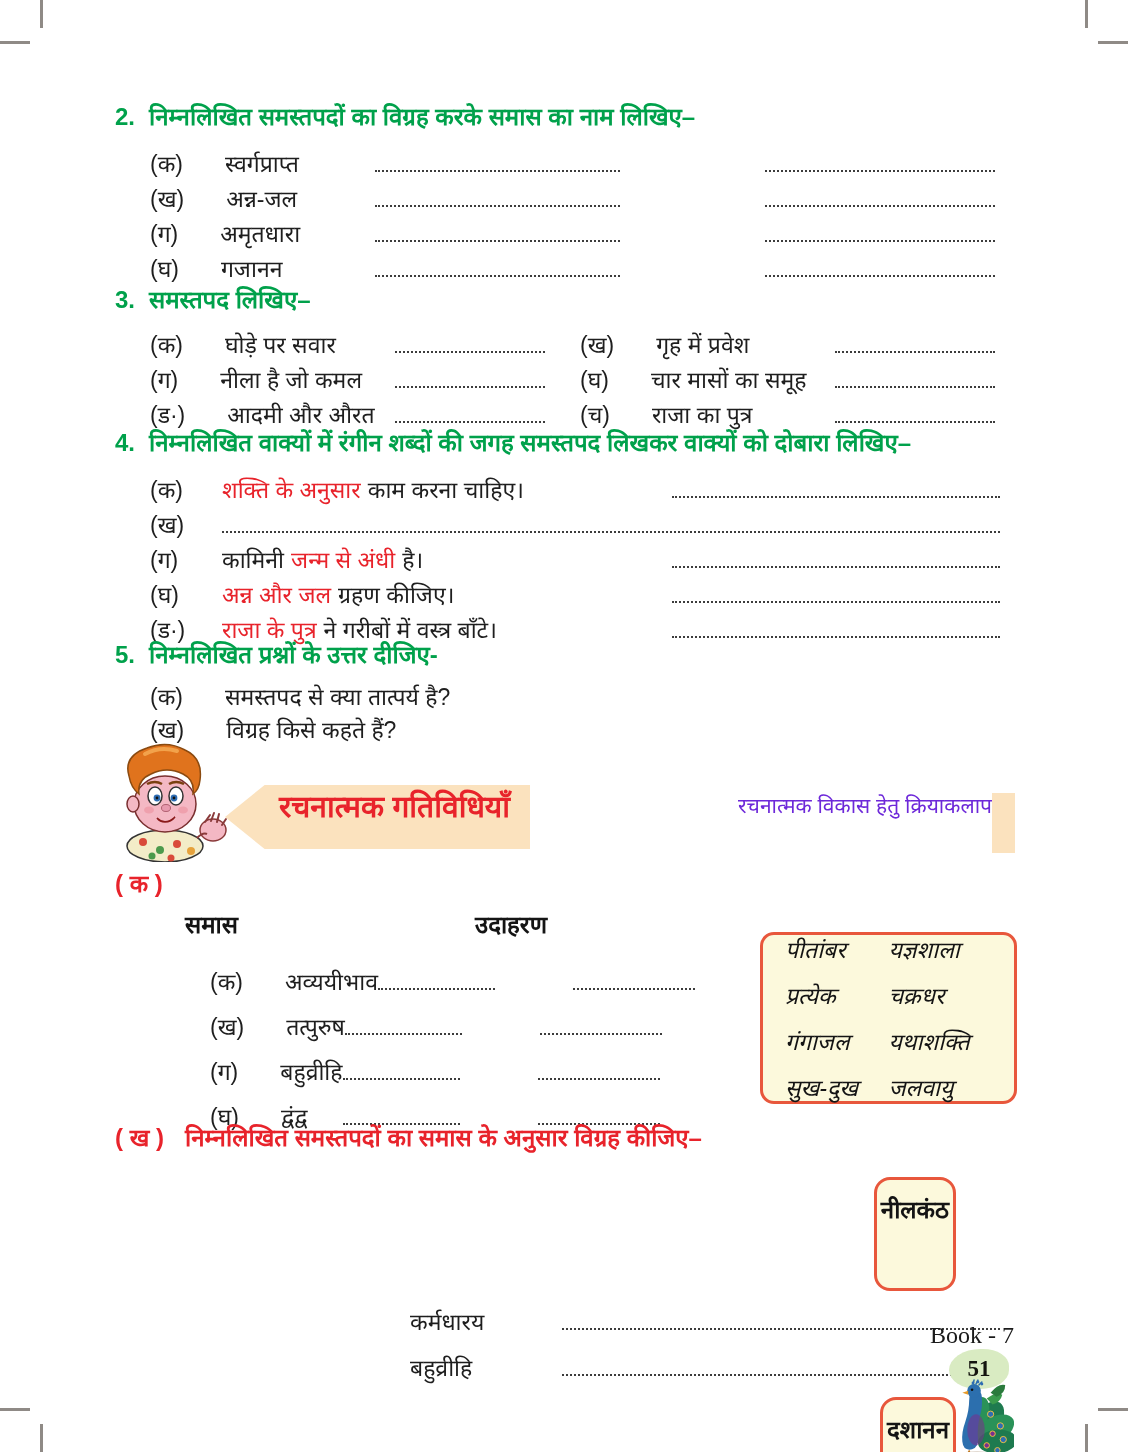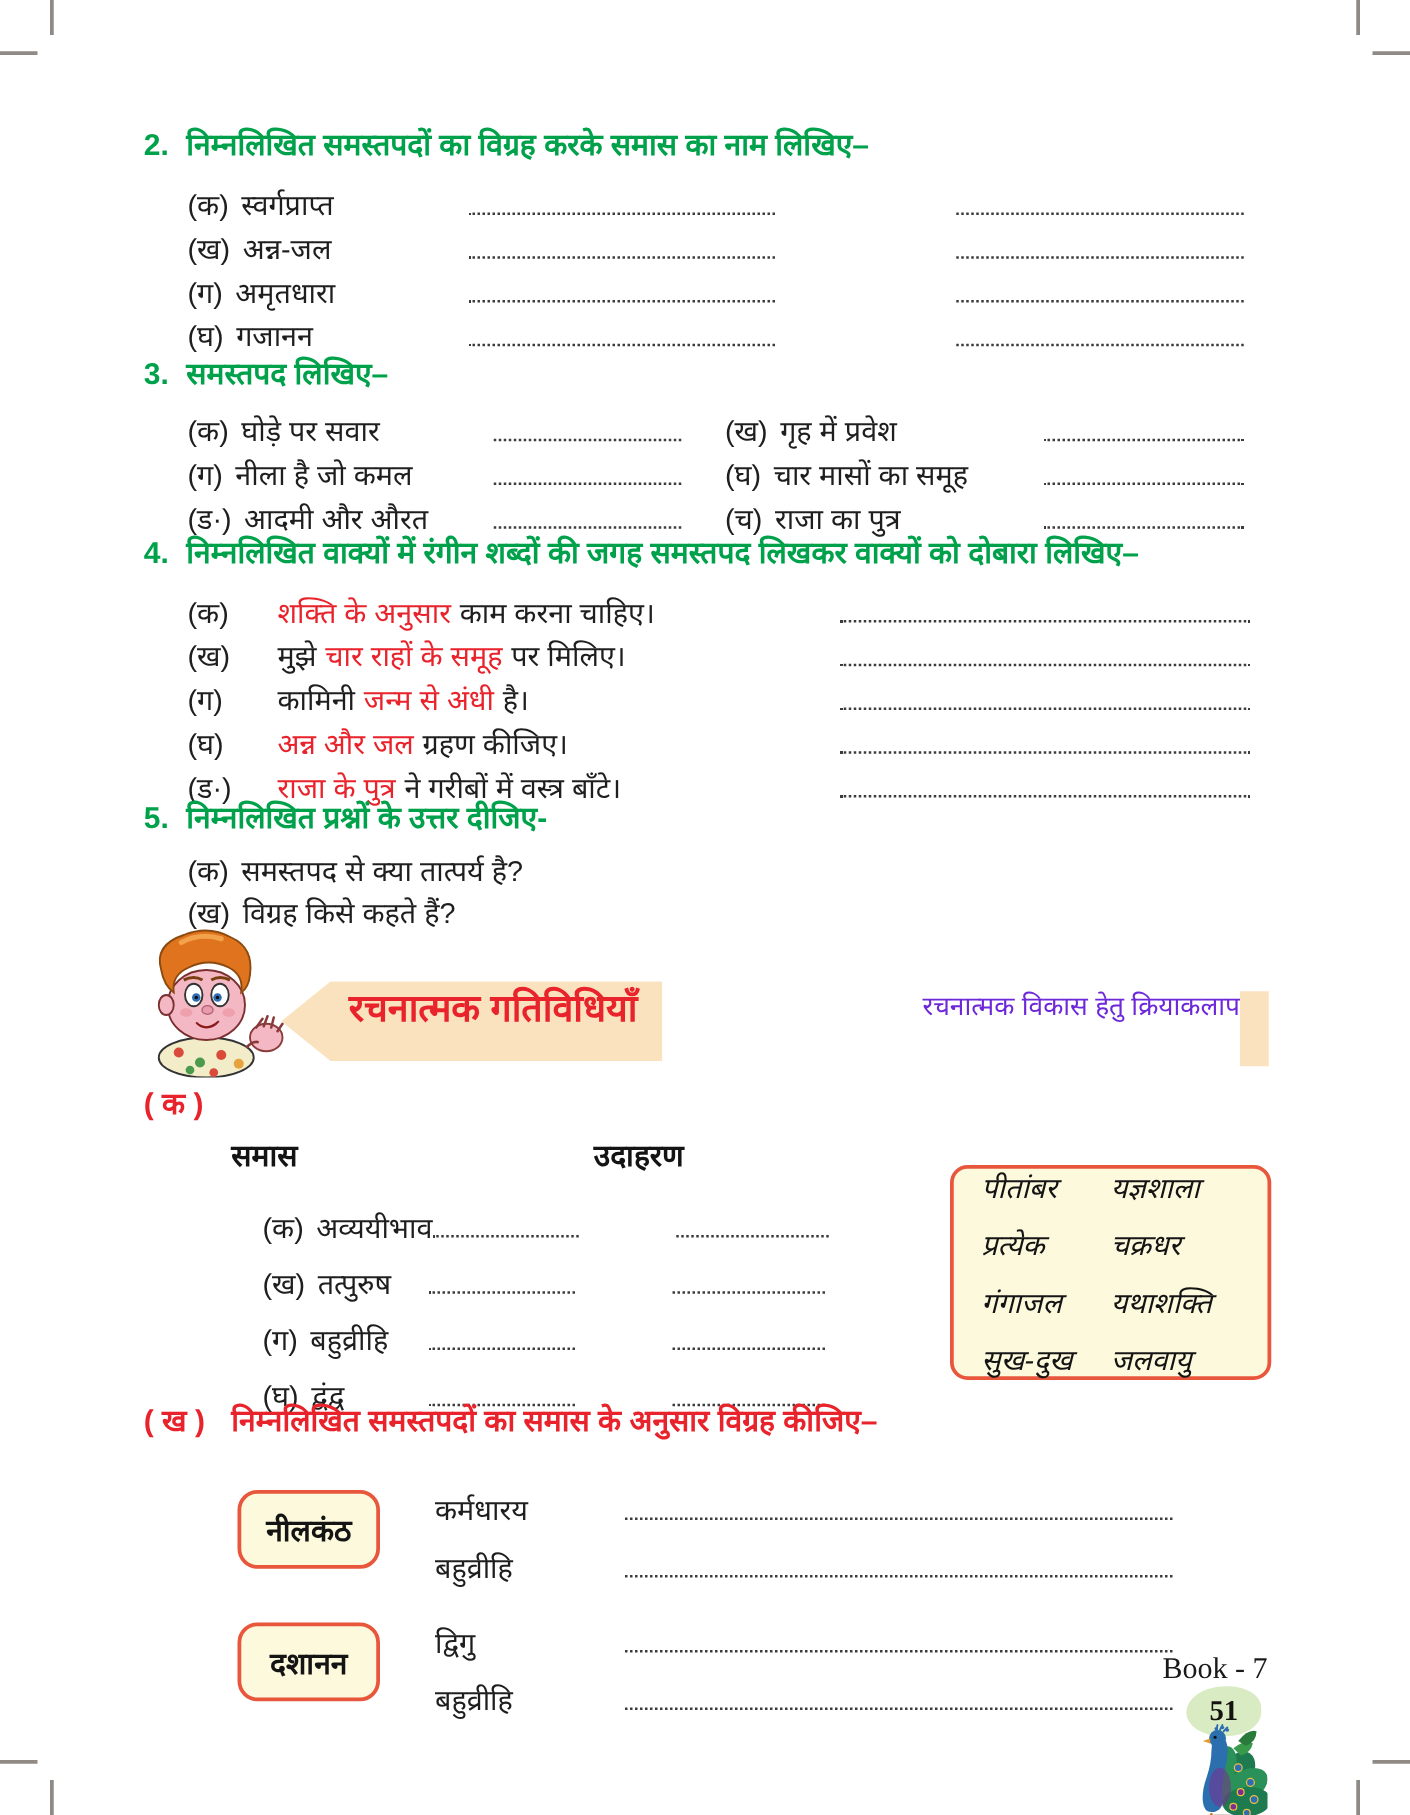--- a/index.html
+++ b/index.html
@@ -22,21 +22,21 @@
   .crop.bl-v { left:40px; bottom:0; }     .crop.bl-h { left:0; bottom:41px; }
   .crop.br-v { left:1085px; bottom:0; }   .crop.br-h { right:0; bottom:41px; }
 
   
   .block { position:absolute; left:115px; width:885px; }
   .q-heading { display:flex; align-items:baseline; color:#00A14B; font-weight:bold; font-size:24px; line-height:1.25; }
   .q-num { width:34px; flex:0 0 34px; }
   .items { padding-left:35px; }
   .row { display:flex; align-items:flex-end; height:35px; }
   .marker { flex:0 0 auto; font-size:23px; padding-right:10px; }
-  .itext { font-size:23px; }
+  .itext { font-size:23px;margin-left:32px; }
   .dots { border-bottom:2px dotted #3c3c3c; margin-bottom:7px; height:0; }
 
   
   .q2-label { flex:0 0 225px; display:flex; align-items:baseline; }
   .q2-dot1 { flex:0 0 245px; }
   .q2-gap  { flex:0 0 145px; }
   .q2-dot2 { flex:0 0 230px; }
 
   
   .q3-left  { flex:0 0 245px; display:flex; align-items:baseline; }
@@ -83,21 +83,21 @@
   .sa-gap  { flex:0 0 78px; }
   .sa-dot2 { flex:0 0 122px; }
   .word-box {
     position:absolute; left:645px; top:64px; width:257px; height:172px;
     background:#FCF9DC; border:3px solid #E8573C; border-radius:14px;
     display:grid; grid-template-columns:1fr 1fr; align-content:center;
     row-gap:14px; padding:12px 22px; font-size:23px; color:#141414;font-style:italic;
   }
 
   
-  .sb-group { display:flex; align-items:center; margin-top:14px; padding-left:75px; }
+  .sb-group { display:flex; align-items:flex-end; margin-top:14px; padding-left:75px;flex-direction:column; }
   .sb-box {
     flex:0 0 114px; background:#FCF9DC; border:3px solid #E8573C; border-radius:16px;
     text-align:center; font-weight:bold; font-size:24px; color:#141414;
     padding:12px 4px; margin-right:44px;
   }
   .sb-rowcol { flex:1 1 auto; }
   .sb-row { display:flex; align-items:flex-end; height:46px; }
   .sb-label { flex:0 0 152px; font-size:23px; }
   .sb-dots { flex:0 0 438px; }
 
@@ -225,25 +225,20 @@
     <div class="row">
       <span class="q4-marker">(क)</span>
       <span class="q4-sentence">
           <span class="q4-colored">शक्ति के अनुसार</span>
           <span>काम करना चाहिए।</span>
         </span>
       <span class="dots q4-dots"></span>
     </div>
     <div class="row">
       <span class="q4-marker">(ख)</span>
-      <span class="q4-sentence">
-          <span>मुझे</span>
-          <span class="q4-colored">चार राहों के समूह</span>
-          <span>पर मिलिए।</span>
-        </span>
       <span class="dots q4-dots"></span>
     </div>
     <div class="row">
       <span class="q4-marker">(ग)</span>
       <span class="q4-sentence">
           <span>कामिनी</span>
           <span class="q4-colored">जन्म से अंधी</span>
           <span>है।</span>
         </span>
       <span class="dots q4-dots"></span>

